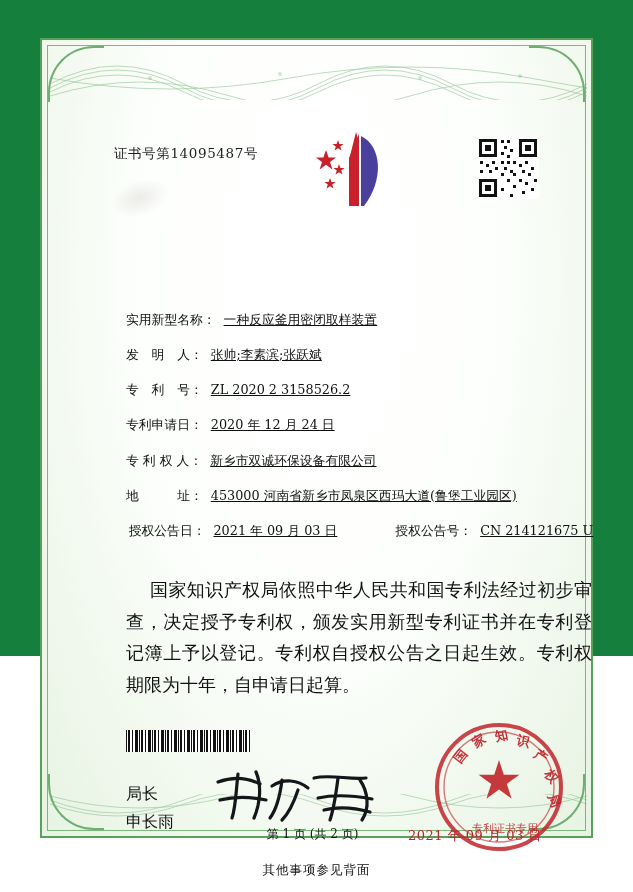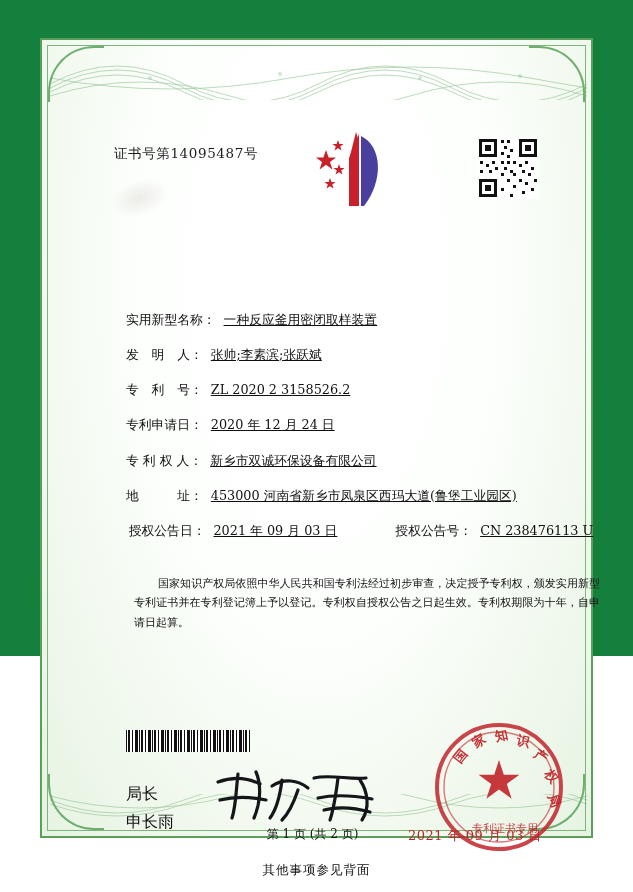--- a/index.html
+++ b/index.html
@@ -90,23 +90,23 @@
   }
   .val{
     margin-left:8px;
     white-space:nowrap;
     text-decoration:underline;
   }
   .row.split{justify-content:center;}
   .row .second{margin-left:58px;white-space:nowrap;}
   
   .paras{
-    position:absolute;left:92px;top:535px;width:466px;
-    font-family:Liberation Mono, monospace;
-    font-size:11px;color:#111;line-height:1.75;
+    position:absolute;left:84px;top:535px;width:466px;
+    font-family:Liberation Serif, serif;
+    font-size:18px;color:#111;line-height:1.75;
     text-align:justify;
   }
   .paras p{margin:0 0 2px 0;text-indent:24px;}
   
   .barcode{
     position:absolute;left:84px;top:690px;
     width:124px;height:22px;
     background:repeating-linear-gradient(90deg,
       #111 0 1px, #fff 1px 2px, #111 2px 4px, #fff 4px 6px,
       #111 6px 7px, #fff 7px 9px, #111 9px 12px, #fff 12px 13px);
@@ -282,21 +282,21 @@
         <span class="val">新乡市双诚环保设备有限公司</span>
       </div>
       <div class="row">
         <span class="lbl">地　　　址：</span>
         <span class="val">453000 河南省新乡市凤泉区西玛大道(鲁堡工业园区)</span>
       </div>
       <div class="row split">
         <span class="lbl">授权公告日：</span>
         <span class="val">2021 年 09 月 03 日</span>
         <span class="second">授权公告号：</span>
-        <span class="val">CN 238476113 U</span>
+        <span class="val">CN 214121675 U</span>
       </div>
     </div>
 
     <div class="paras">
       <p>国家知识产权局依照中华人民共和国专利法经过初步审查，决定授予专利权，颁发实用新型专利证书并在专利登记簿上予以登记。专利权自授权公告之日起生效。专利权期限为十年，自申请日起算。</p>
     </div>
 
     <div class="barcode"></div>
 
     <div class="sigblock">

